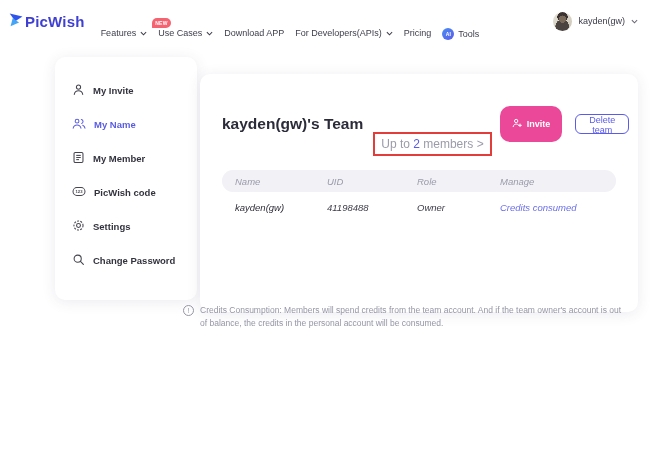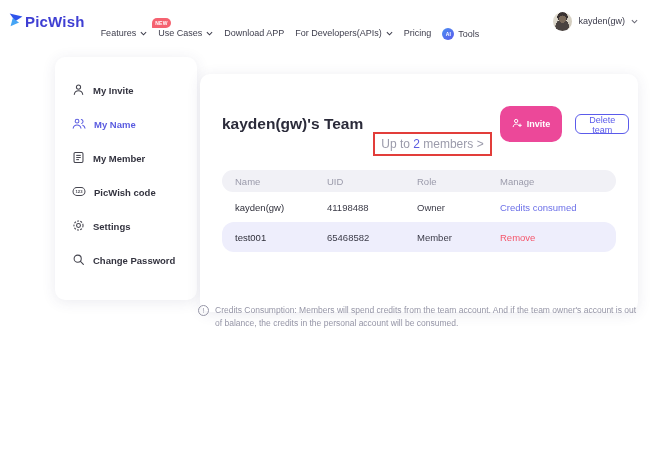--- a/index.html
+++ b/index.html
@@ -49,32 +49,32 @@
   .members-box { margin-left:10px; display:inline-flex; align-items:center;
     border:2px solid #e23d3a; padding:3px 6px; font-size:12px; color:#9b9bab;
     white-space:nowrap; cursor:pointer;margin-top:40px; }
   .members-box b { color:#5a5ce0; font-weight:400; }
   .btn-invite { margin-left:8px; display:inline-flex; align-items:center; gap:5px;
     background:#ec4899; color:#fff; font-size:9px; font-weight:600;
     border:none; border-radius:10px; height:36px; padding:0 12px; cursor:pointer; }
   .btn-delete { margin-left:13px; background:#fff; color:#5b5beb; font-size:9px;
     border:1px solid #5b5beb; border-radius:6px; height:20px; padding:0 13px; cursor:pointer; }
 
-  .table { margin-top:14px; }
+  .table { margin-top:14px;font-style:italic; }
   .trow { display:grid; grid-template-columns:92px 90px 83px auto;
     align-items:center; padding-left:13px; font-size:9.5px; }
   .thead { height:22px; background:#f1f1f6; border-radius:12px; color:#9b9bab; }
   .tbody-row { height:30px; color:#3c3c49; }
   .tbody-row.alt { background:#eeeefc; border-radius:12px; }
   .cell-name { color:#2f2f3a; }
   .link { color:#6b6fe8; cursor:pointer; }
   .danger { color:#f5566b; cursor:pointer; }
 
   
-  .note { position:absolute; left:198px; top:304px; width:446px;
+  .note { position:absolute; left:183px; top:304px; width:446px;
     display:flex; gap:6px; color:#9595a6;justify-content:center; }
   .note-icon { flex:0 0 auto; width:11px; height:11px; border:1px solid #9595a6;
     border-radius:50%; font-size:7px; line-height:10px; text-align:center; margin-top:1px; }
   .note-text { font-size:8.5px; line-height:1.55; }
 </style>
 </head>
 <body>
 
 <div class="stage">
 
@@ -225,26 +225,20 @@
         <span>UID</span>
         <span>Role</span>
         <span>Manage</span>
       </div>
       <div class="trow tbody-row">
         <span class="cell-name">kayden(gw)</span>
         <span>41198488</span>
         <span>Owner</span>
         <span class="link">Credits consumed</span>
       </div>
-      <div class="trow tbody-row alt">
-        <span class="cell-name">test001</span>
-        <span>65468582</span>
-        <span>Member</span>
-        <span class="danger">Remove</span>
-      </div>
     </div>
   </div>
 
   <div class="note">
     <span class="note-icon">!</span>
     <span class="note-text">Credits Consumption: Members will spend credits from the team account. And if the team owner's account is out of balance, the credits in the personal account will be consumed.</span>
   </div>
 
 </div>
 

